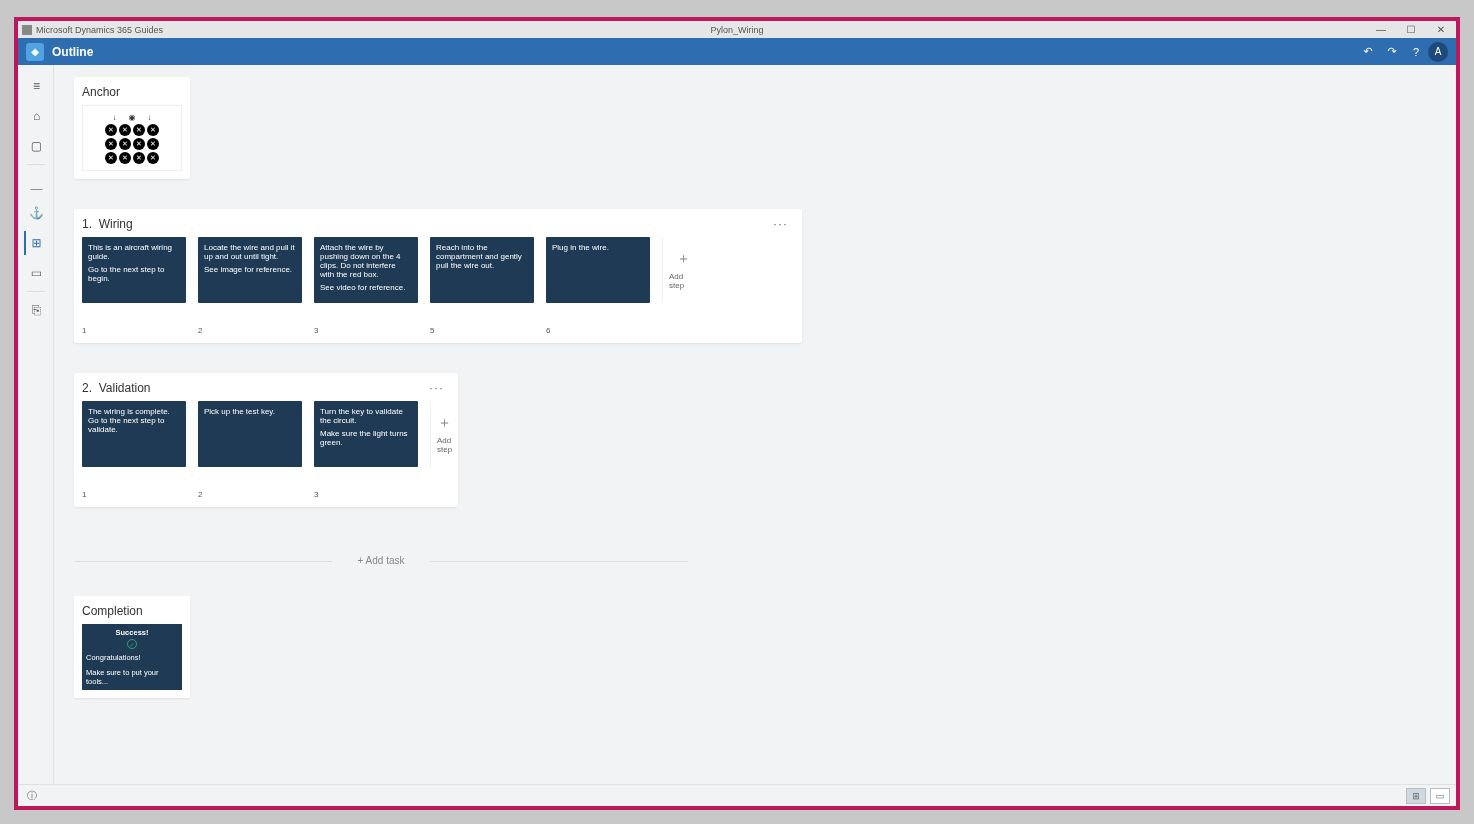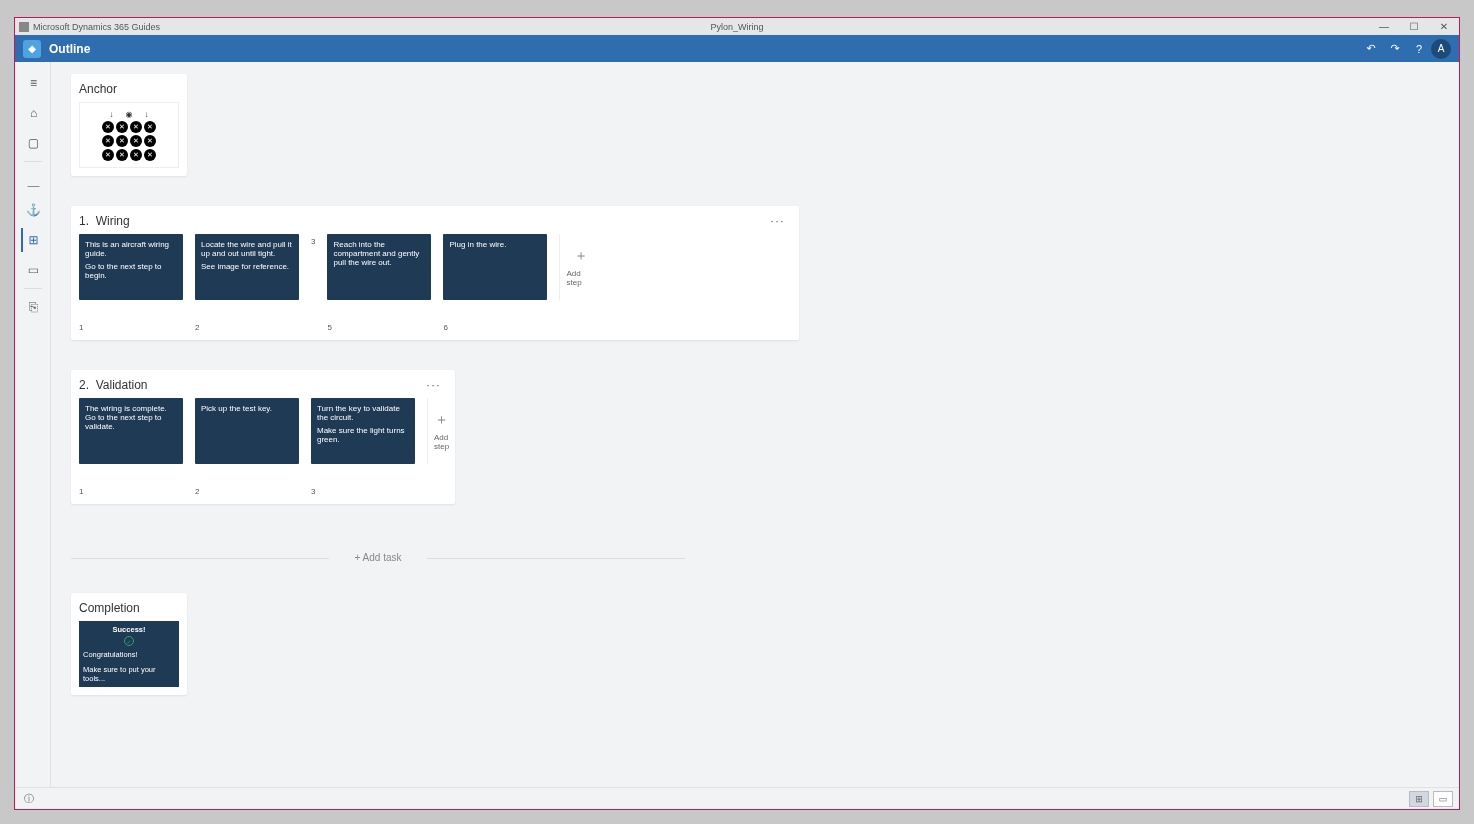--- a/index.html
+++ b/index.html
@@ -1,20 +1,20 @@
 <!DOCTYPE html>
 <html><head>
 <meta charset="utf-8">
 <style>
   * { box-sizing: border-box; margin: 0; padding: 0; font-family: "Segoe UI", Arial, sans-serif; }
   body { background: #c8c8c8; width: 1474px; height: 824px; overflow: hidden; }
 
   .window {
     position: absolute; left: 14px; top: 17px; right: 14px; bottom: 14px;
-    background: #f2f3f4; border: 1px solid #be185d;
+    background: #f2f3f4; border: 4px solid #be185d;
     display: flex; flex-direction: column;
   }
 
   
   .titlebar {
     height: 17px; background: #e4e6e8; display: flex; align-items: center;
     font-size: 9px; color: #555; position: relative;
   }
   .titlebar .app-icon { width: 10px; height: 10px; background: #888; margin: 0 4px; }
   .titlebar .app-name { flex: 0 0 auto; }
@@ -227,20 +227,24 @@
               <span class="step-num">1</span>
             </div>
           <div class="step-col">
               <div class="step">
                 <p>Locate the wire and pull it up and out until tight.</p>
                 <p>See image for reference.</p>
               </div>
               <span class="step-num">2</span>
             </div>
           <div class="step-col">
+              <div class="step">
+                <p>Attach the wire by pushing down on the 4 clips.  Do not interfere with the red box.</p>
+                <p>See video for reference.</p>
+              </div>
               <span class="step-num">3</span>
             </div>
           <div class="step-col">
               <div class="step">
                 <p>Reach into the compartment and gently pull the wire out.</p>
               </div>
               <span class="step-num">5</span>
             </div>
           <div class="step-col">
               <div class="step">

